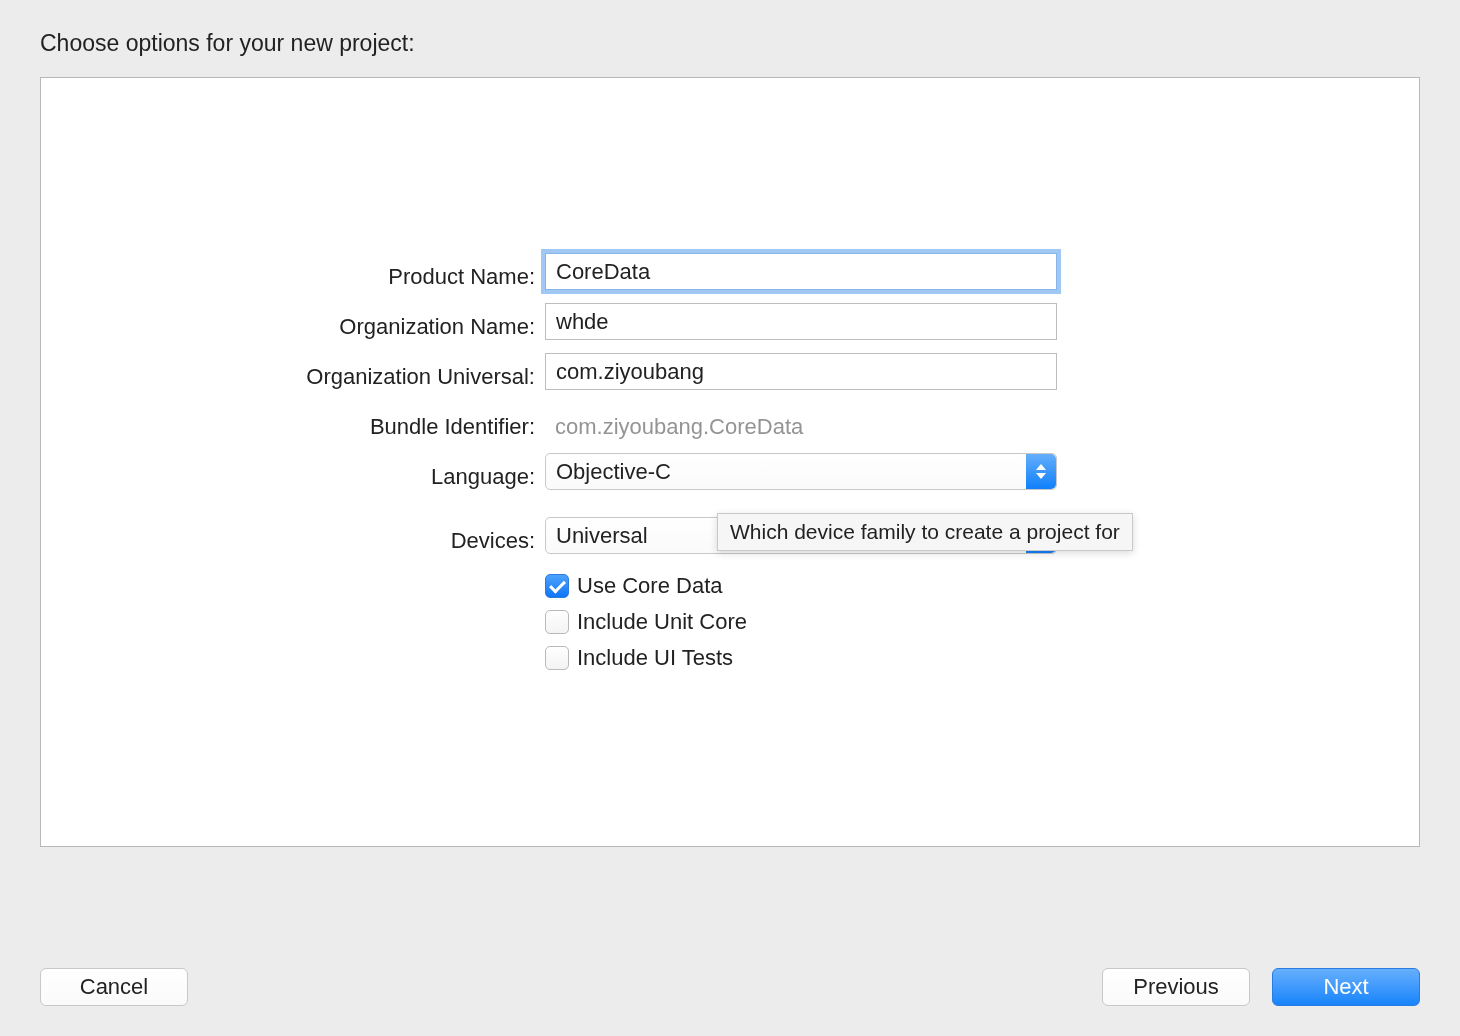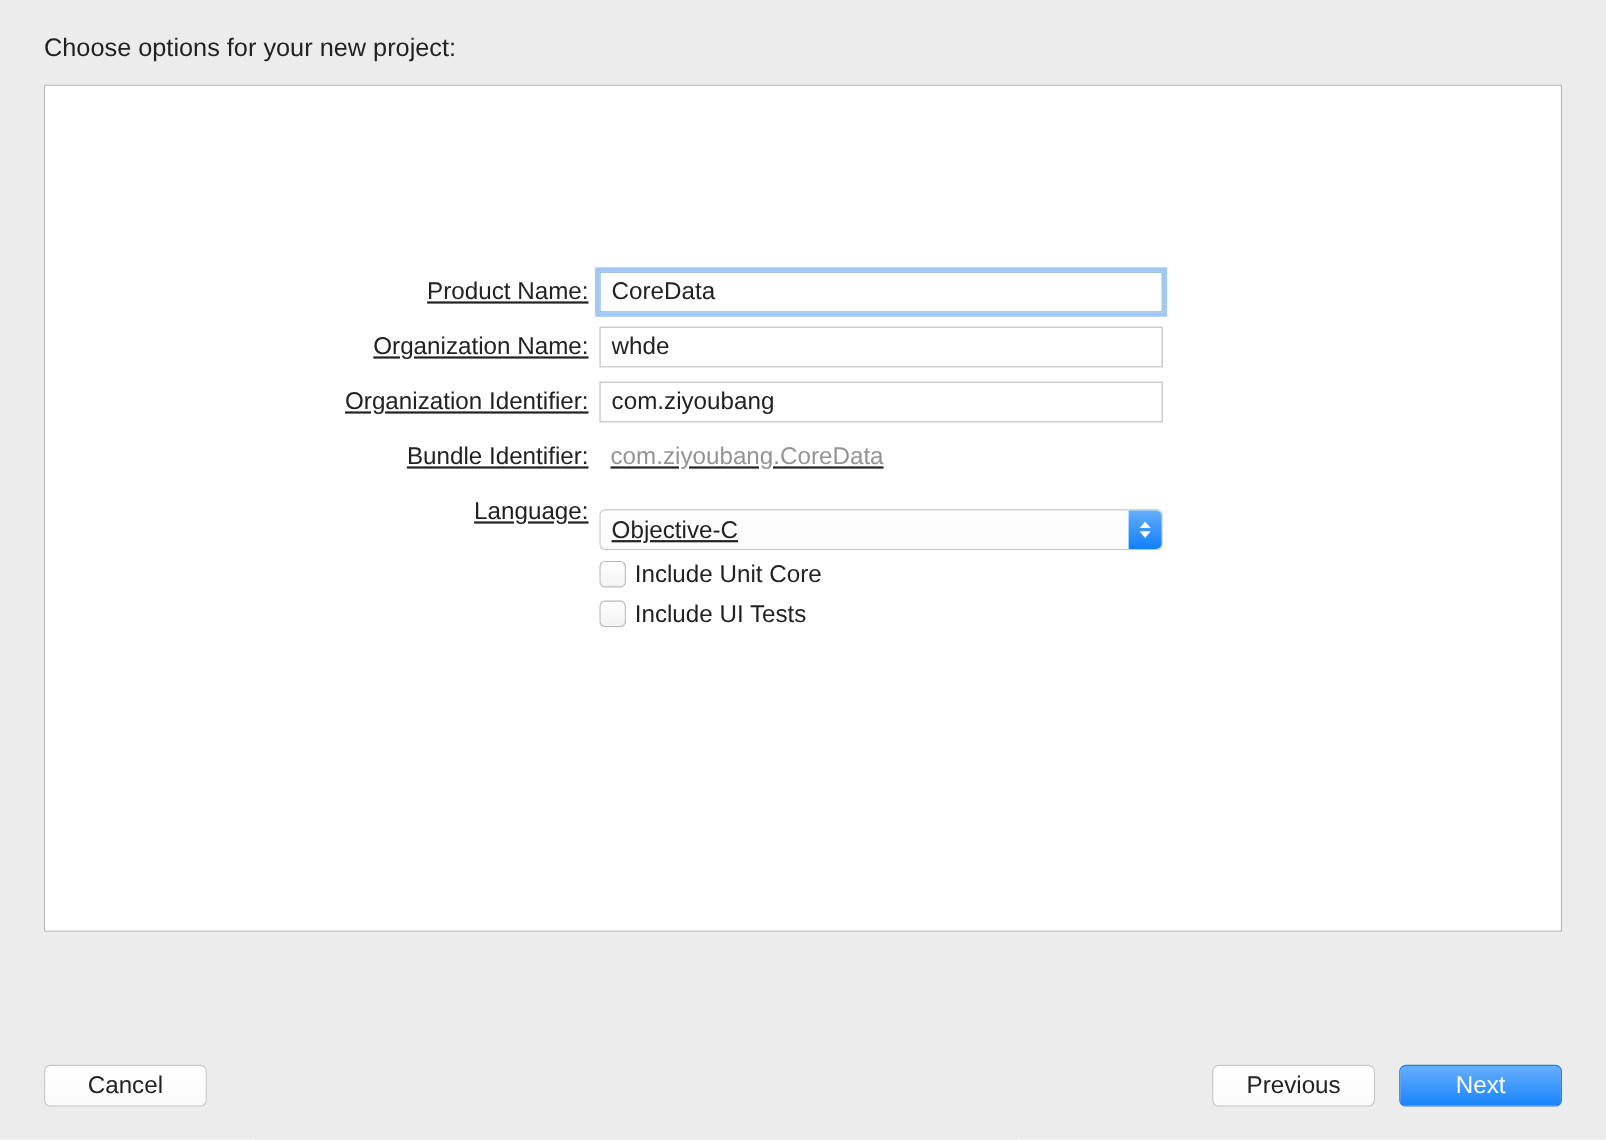--- a/index.html
+++ b/index.html
@@ -37,23 +37,22 @@
       position: relative;
     }
     .form {
       position: absolute;
       top: 162px;
       left: 0;
       width: 100%;
     }
     .row {
       display: flex;
-      align-items: center;
+      align-items: flex-end;
       height: 50px;
-      text-decoration: underline;
     }
     .label-col {
       width: 504px;
       text-align: right;
       padding-right: 10px;
       font-size: 22px;
       color: #222;
     }
     .field-col {
       flex: 0 0 512px;
@@ -220,21 +219,21 @@
       </div>
 
       <div class="row">
         <div class="label-col">Organization Name:</div>
         <div class="field-col">
           <input type="text" class="text-input" value="whde" style="">
         </div>
       </div>
 
       <div class="row">
-        <div class="label-col">Organization Identifier:</div>
+        <div class="label-col">Organization Universal:</div>
         <div class="field-col">
           <input type="text" class="text-input" value="com.ziyoubang" style="">
         </div>
       </div>
 
       <div class="row">
         <div class="label-col">Bundle Identifier:</div>
         <div class="field-col">
           <div class="static-value">com.ziyoubang.CoreData</div>
         </div>
@@ -246,23 +245,40 @@
           <div class="select-box">
             <span>Objective-C</span>
             <div class="select-arrows">
               <div class="up"></div>
                 <div class="down"></div>
             </div>
           </div>
         </div>
       </div>
 
+      <div class="row" style="margin-top:14px">
+        <div class="label-col">Devices:</div>
+        <div class="field-col">
+          <div class="select-box">
+            <span>Universal</span>
+            <div class="select-arrows">
+              <div class="up"></div>
+                <div class="down"></div>
+            </div>
+          </div>
+          <div class="tooltip" style="left:172px; top:29px">Which device family to create a project for</div>
+        </div>
+      </div>
 
       <div style="height:14px"></div>
 
+      <div class="checkbox-row">
+        <div class="checkbox checked"></div>
+        <span class="checkbox-label">Use Core Data</span>
+      </div>
 
       <div class="checkbox-row">
         <div class="checkbox"></div>
         <span class="checkbox-label">Include Unit Core</span>
       </div>
 
       <div class="checkbox-row">
         <div class="checkbox"></div>
         <span class="checkbox-label">Include UI Tests</span>
       </div>

